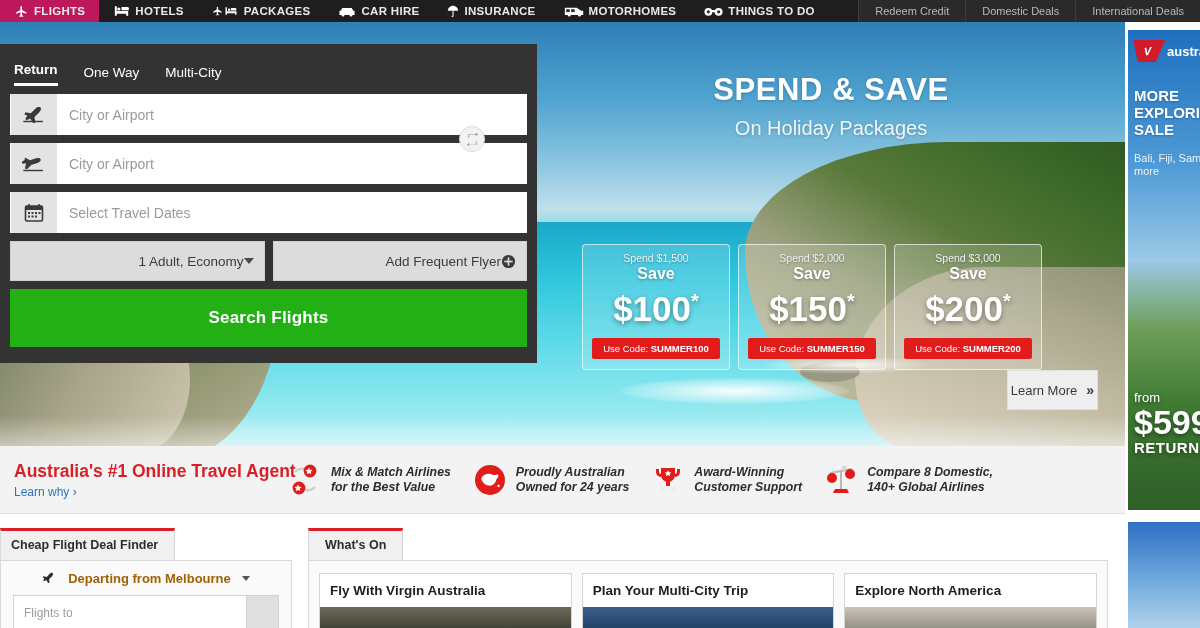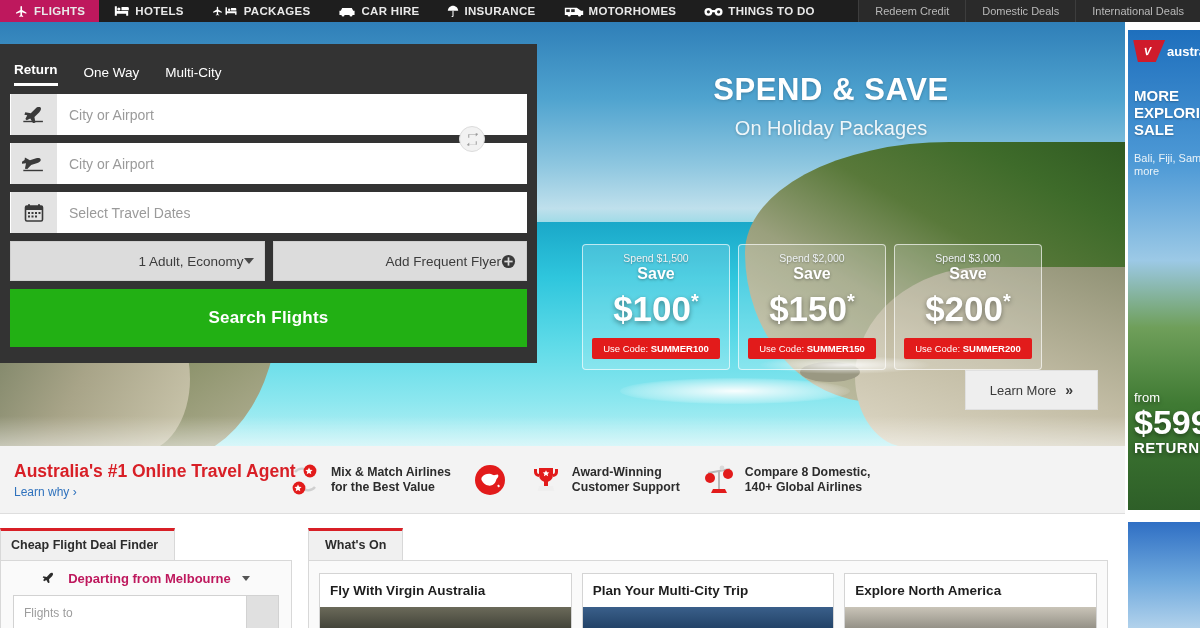--- a/index.html
+++ b/index.html
@@ -171,21 +171,21 @@
   .o-amt sup { font-size: 20px; vertical-align: super; }
   .o-code {
     position: absolute; bottom: 10px; left: 9px; right: 9px;
     background: #e21b1b; color: #ffffff; font-size: 9.5px; font-weight: bold;
     text-align: center; padding: 5px 0; border-radius: 2px; white-space: nowrap;
   }
   .o-code .lbl { font-weight: normal; }
   .learn-more {
     position: absolute; right: 27px; top: 348px;
     background: #eeeeee; color: #3a3a3a; font-size: 13px;
-    padding: 11px 24px; display: flex; align-items: center; gap: 9px;
+    padding: 11px 3px; display: flex; align-items: center; gap: 9px;
     border: 1px solid #e0e0e0;
   }
   .chev2 { font-size: 14px; font-weight: bold; }
 
   
   .rail { position: absolute; left: 1125px; top: 22px; width: 75px; height: 606px; background: #ffffff; overflow: hidden; }
   .ad1 {
     position: absolute; left: 3px; top: 8px; width: 72px; height: 480px;
     background: linear-gradient(180deg,#1e6fbd 0%, #4e9ad6 28%, #9cc9e6 48%, #6f9f5a 62%, #3f7a33 78%, #2e5f28 100%);
     overflow: hidden;
@@ -222,41 +222,41 @@
 
   
   .trust {
     position: absolute; left: 0; top: 446px; width: 1125px; height: 68px;
     background: #f3f3f3; border-bottom: 1px solid #dedede;
     display: flex; align-items: center;
   }
   .trust-lead { width: 288px; padding-left: 14px; }
   .trust-lead-t { color: #d81f26; font-size: 17.5px; font-weight: bold; white-space: nowrap; }
   .trust-lead-l { color: #2f72bd; font-size: 12px; margin-top: 3px; }
-  .trust-item { display: flex; align-items: center; gap: 9px; padding-right: 22px; }
+  .trust-item { display: flex; align-items: center; gap: 9px; padding-right: 22px; font-style: italic; }
   .trust-ico { width: 34px; height: 34px; flex: 0 0 34px; }
   .trust-tx { font-size: 12.3px; color: #2c2c2c; font-weight: bold; line-height: 15px; white-space: nowrap; }
 
   
   .bottom { position: absolute; left: 0; top: 514px; width: 1125px; height: 114px; background: #ffffff; }
   .panel { position: absolute; }
   .p-left { left: 0; top: 14px; width: 292px; }
   .p-right { left: 308px; top: 14px; width: 800px; }
   .tabstrip { display: flex; }
   .ptab {
     background: #f0f0f0; border: 1px solid #d8d8d8; border-bottom: none;
     border-top: 3px solid #d81f26;
     padding: 7px 16px 8px 16px; font-size: 12.5px; font-weight: bold; color: #2c2c2c;
     white-space: nowrap;
   }
   .p-left .ptab { padding-left: 10px; }
   .p-body { border: 1px solid #d8d8d8; background: #fafafa; padding: 10px 12px; }
   .dep {
     display: flex; align-items: center; gap: 11px; justify-content: center;
-    font-size: 13px; font-weight: bold; color: #be185d; white-space: nowrap;
+    font-size: 13px; font-weight: bold; color: #a16207; white-space: nowrap;
   }
   .dep .caret2 {
     width: 0; height: 0; border-left: 4px solid transparent;
     border-right: 4px solid transparent; border-top: 5px solid #555;
   }
   .flights-to {
     display: flex; margin-top: 9px; height: 36px;
     border: 1px solid #d2d2d2; background: #ffffff;
   }
   .flights-to .ft { flex: 1; color: #9d9d9d; font-size: 12px; padding: 10px 0 0 10px; }
@@ -536,20 +536,23 @@
     </div>
 
     <div class="trust-item">
       <span class="trust-ico">
         <svg width="34" height="34" viewBox="0 0 34 34">
             <circle cx="17" cy="17" r="15" fill="#e21b1b"></circle>
             <path fill="#fff" d="M9 14c2-2.2 4.6-3.4 7.6-3.2 2.2.2 3.2 1.6 5.2 1.3 1.4-.2 2.4-1.2 3.2-.4.8.8.2 2.4-.8 3.6-1.3 1.5-1 2.8-2.2 4.4-1.5 2-4 3.2-6.6 2.9-3-.4-5.4-2.4-6.6-5-.6-1.3-.5-2.5.2-3.6z"></path>
             <path fill="#fff" d="M25.4 21.6l1.6 1.4-1.2 1.4-1.7-1.3z"></path>
           </svg>
       </span>
+      <span class="trust-tx">
+        <span>Proudly Australian</span><br><span>Owned for 24 years</span>
+      </span>
     </div>
 
     <div class="trust-item">
       <span class="trust-ico">
         <svg width="34" height="34" viewBox="0 0 34 34">
             <path fill="#e21b1b" d="M10 5h14v7a7 7 0 0 1-14 0z"></path>
             <path fill="#e21b1b" d="M8 6H5v3a5 5 0 0 0 5 5V11a2 2 0 0 1-2-2zM26 6h3v3a5 5 0 0 1-5 5V11a2 2 0 0 0 2-2z"></path>
             <rect fill="#e21b1b" x="15" y="18" width="4" height="5"></rect>
             <path fill="#efefef" d="M10 23h14l1.4 5H8.6z"></path>
             <path fill="#fff" d="M17 7.2l1 2.1 2.3.2-1.7 1.5.5 2.2-2.1-1.2-2.1 1.2.5-2.2-1.7-1.5 2.3-.2z"></path>

